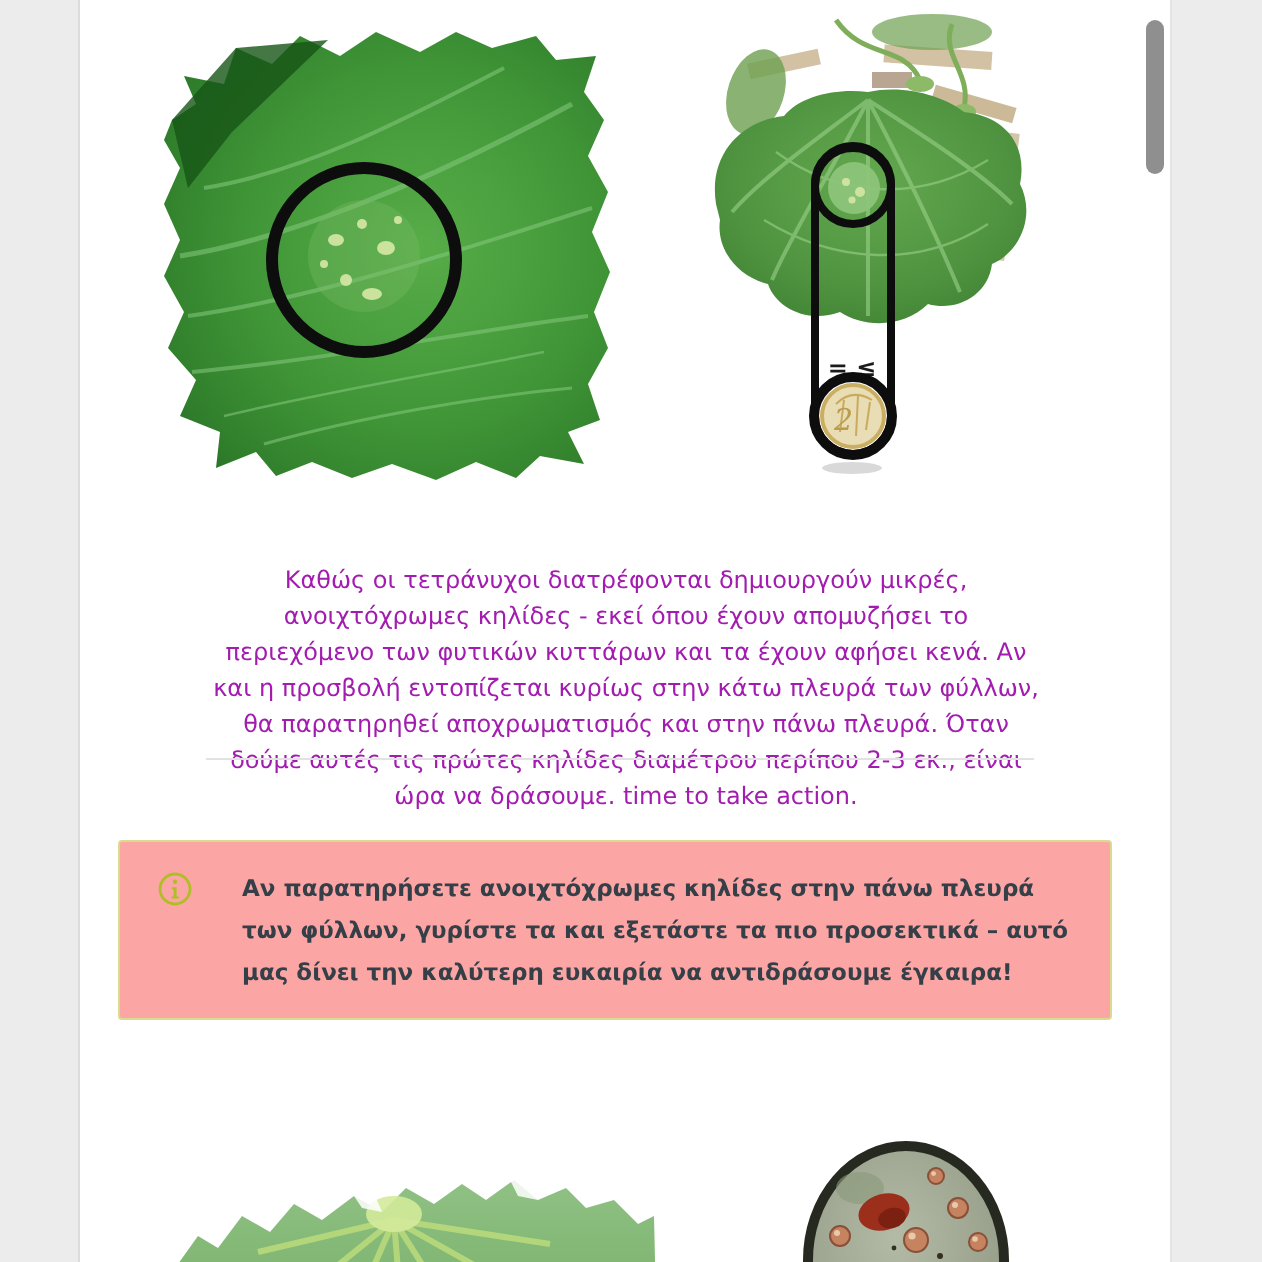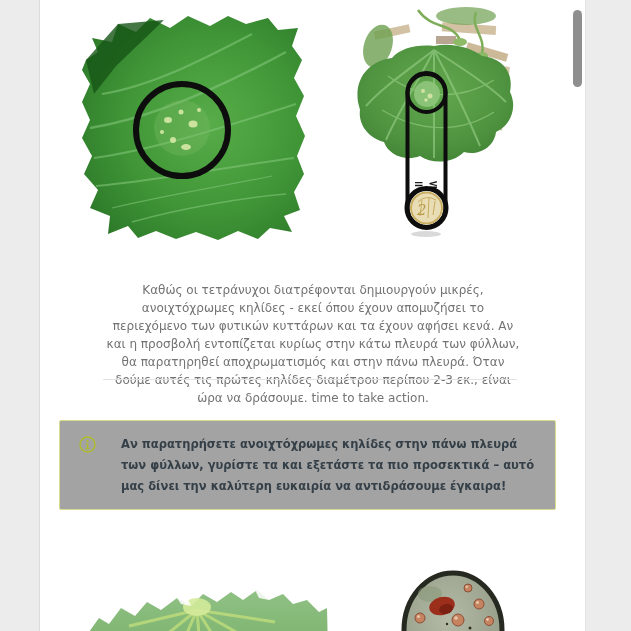--- a/index.html
+++ b/index.html
@@ -17,30 +17,30 @@
     position:absolute;left:534px;top:10px;width:9px;height:77px;
     border-radius:5px;background:#8f8f8f;
   }
   figure{margin:0;padding:0;position:absolute;}
   .fig-top-left{left:33px;top:8px;width:238px;height:238px;}
   .fig-top-right{left:309px;top:6px;width:172px;height:232px;}
   .fig-bottom-left{left:46px;top:574px;width:246px;height:120px;}
   .fig-bottom-right{left:361px;top:566px;width:108px;height:124px;}
   .paragraph{
     position:absolute;left:64px;top:269px;width:420px;
-    text-align:center;font-size:12px;line-height:18px;color:#737373;
+    text-align:center;font-size:12px;line-height:18px;color:#a21caf;
   }
   .divider{
     position:absolute;left:64px;top:379px;width:414px;height:0;
     border:none;border-top:1px solid #e2e2e2;margin:0;
   }
   .callout{
     position:absolute;left:20px;top:420px;width:497px;min-height:86px;
     box-sizing:border-box;
-    background:#a3a3a3;border:1px solid #d9dc8e;border-radius:2px;
+    background:#fca5a5;border:1px solid #d9dc8e;border-radius:2px;
     display:flex;align-items:flex-start;
     padding:13px 18px 12px 19px;
   }
   .callout .icon-wrap{flex:0 0 17px;margin-top:2px;}
   .callout .callout-text{
     margin:0 0 0 25px;font-size:11.5px;font-weight:700;
     line-height:21px;color:#343f47;
   }
 </style>
 </head>

